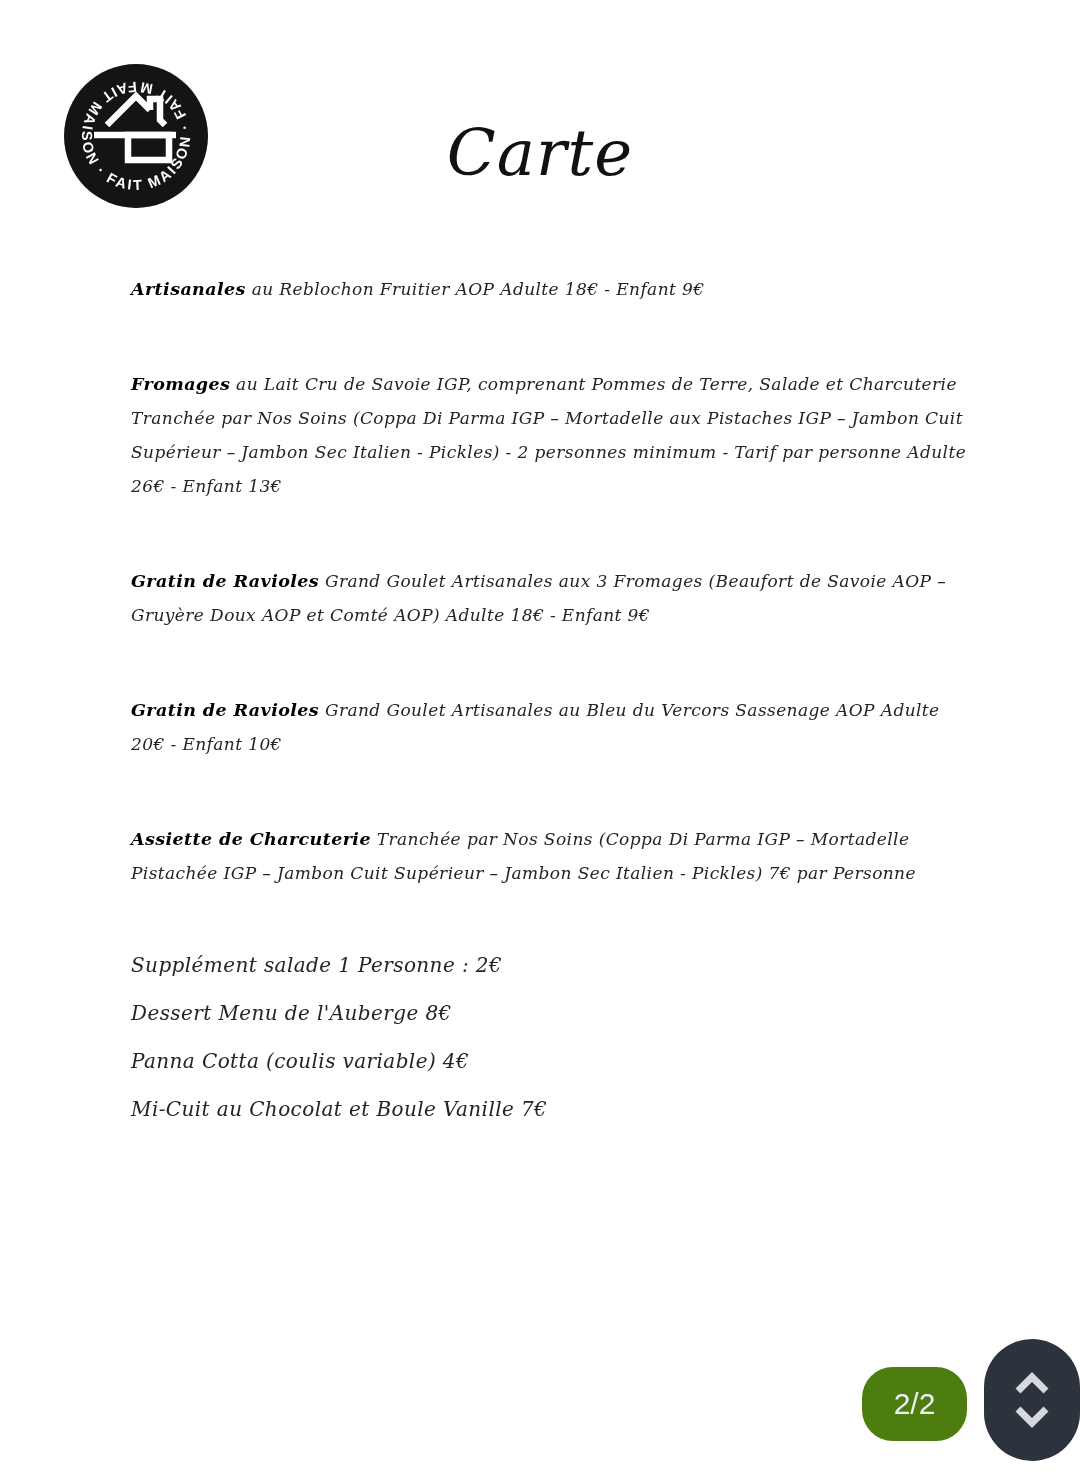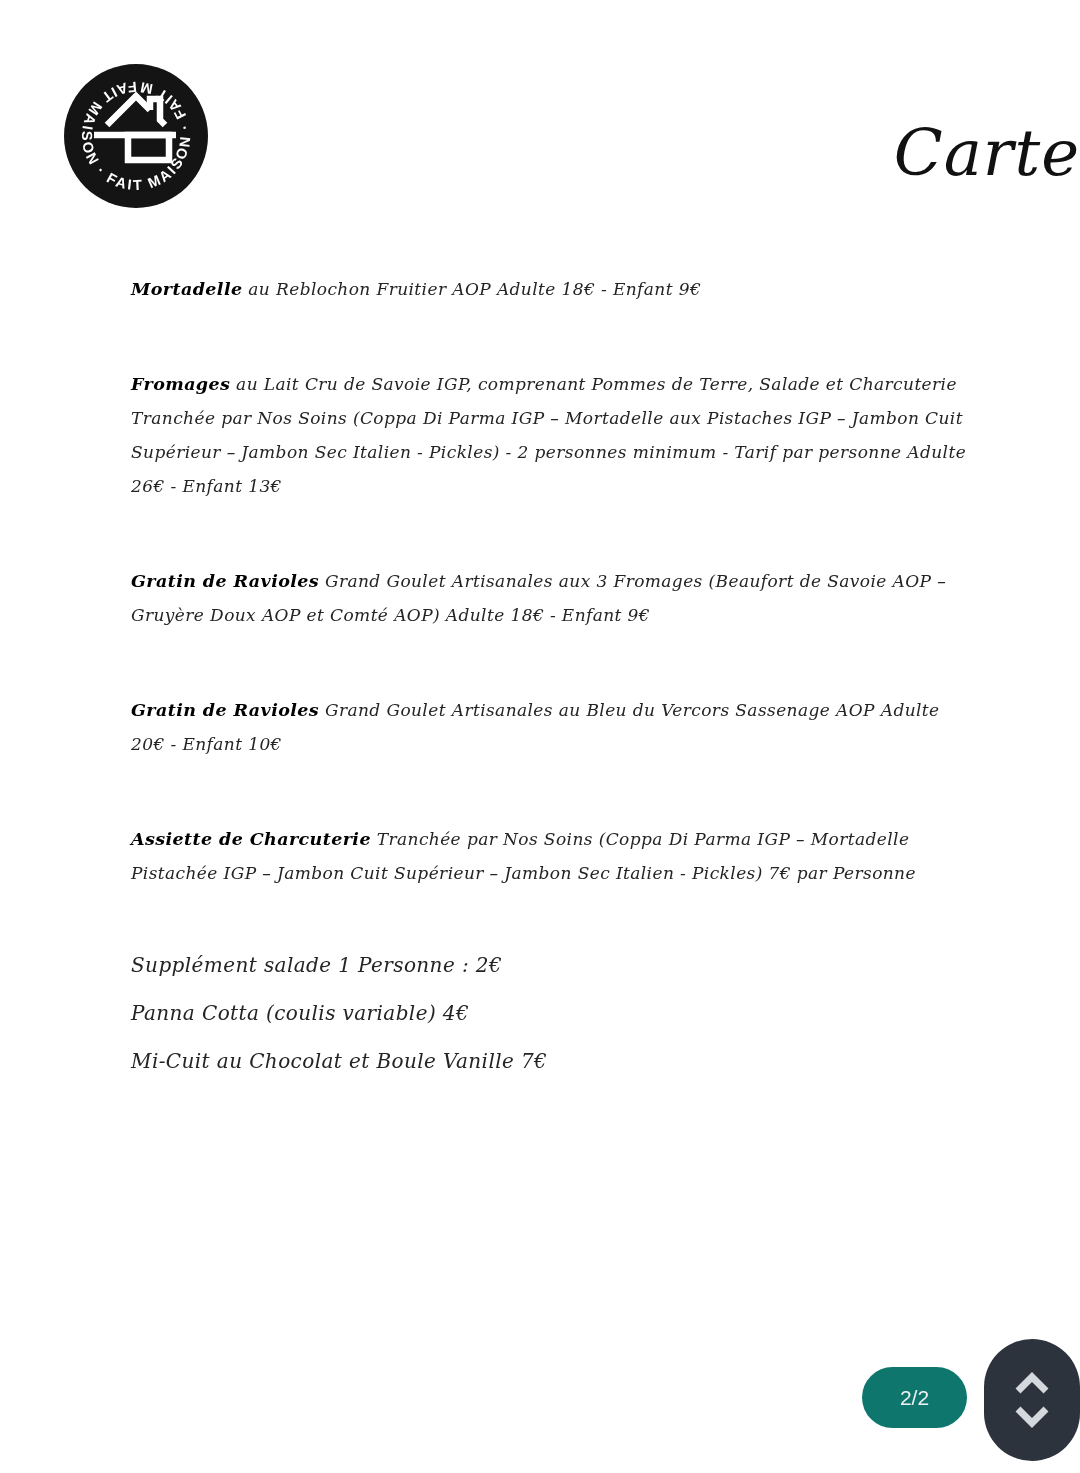--- a/index.html
+++ b/index.html
@@ -17,21 +17,21 @@
     position: absolute;
     left: 63px; top: 63px;
     width: 146px; height: 146px;
   }
 
   
   .doc-title {
     position: absolute;
     top: 116px; left: 0;
     width: 100%;
-    text-align: right;
+    text-align: center;
     font-size: 64px;
     font-style: italic;
     font-weight: 500;
     color: #111;
     letter-spacing: 1px;
   }
 
   
   .menu-body {
     position: absolute;
@@ -58,27 +58,27 @@
     line-height: 34px;
     margin-bottom: 14px;
     letter-spacing: 0.4px;
     color: #242424;
   }
 
   
   .page-pill {
     position: absolute;
     left: 862px; top: 1367px;
-    width: 105px; height: 61px;
+    width: 105px; height: 74px;
     border-radius: 31px;
-    background: #0f766e;
+    background: #4d7c0f;
     color: #eef1f4;
     display: flex; align-items: center; justify-content: center;
     font-family: "Liberation Sans", sans-serif;
-    font-size: 21px;
+    font-size: 30px;
     cursor: pointer;
     user-select: none;
   }
   .scroll-button {
     position: absolute;
     left: 984px; top: 1339px;
     width: 96px; height: 122px;
     border-radius: 48px;
     background: #2d333c;
     display: flex; flex-direction: column;
@@ -107,34 +107,35 @@
       <path d="M 31,72 L 113,72"></path>
       <rect x="65" y="72" width="41" height="25"></rect>
     </g>
   </svg>
 </div>
 
 <h1 class="doc-title">Carte</h1>
 
 <div class="menu-body">
 
-  <p class="menu-item"><strong class="item-name">Mortadelle</strong><span> au Reblochon Fruitier AOP Adulte 18€  - Enfant 9€</span></p>
+  <p class="menu-item"><strong class="item-name">Artisanales</strong><span> au Reblochon Fruitier AOP Adulte 18€  - Enfant 9€</span></p>
 
 
   <p class="menu-item"><strong class="item-name">Fromages</strong><span>  au Lait Cru de Savoie IGP,  comprenant Pommes de Terre, Salade et Charcuterie Tranchée par Nos Soins (Coppa Di Parma IGP  –  Mortadelle aux Pistaches IGP –  Jambon Cuit Supérieur  –  Jambon Sec Italien  - Pickles)  - 2  personnes minimum  - Tarif par personne Adulte 26€  - Enfant 13€</span></p>
 
 
   <p class="menu-item"><strong class="item-name">Gratin de Ravioles</strong><span> Grand Goulet Artisanales aux 3 Fromages (Beaufort  de Savoie AOP –  Gruyère Doux AOP et Comté  AOP)  Adulte 18€  - Enfant 9€</span></p>
 
   <p class="menu-item"><strong class="item-name">Gratin de Ravioles</strong><span> Grand Goulet Artisanales au Bleu du Vercors Sassenage AOP Adulte 20€  - Enfant 10€</span></p>
 
   <p class="menu-item"><strong class="item-name">Assiette de Charcuterie</strong><span> Tranchée par Nos Soins (Coppa Di Parma IGP  –  Mortadelle Pistachée IGP  –  Jambon Cuit Supérieur  – Jambon Sec Italien  - Pickles) 7€ par Personne</span></p>
 
   <div class="extras">
     <p class="extra-line">Supplément salade 1 Personne  : 2€</p>
+    <p class="extra-line">Dessert Menu de l'Auberge 8€</p>
     <p class="extra-line">Panna Cotta (coulis variable)  4€</p>
     <p class="extra-line">Mi-Cuit au Chocolat et Boule Vanille 7€</p>
   </div>
 
 </div>
 
 <div class="page-pill">2/2</div>
 
 <div class="scroll-button">
   <svg width="38" height="22" viewBox="0 0 38 22">

